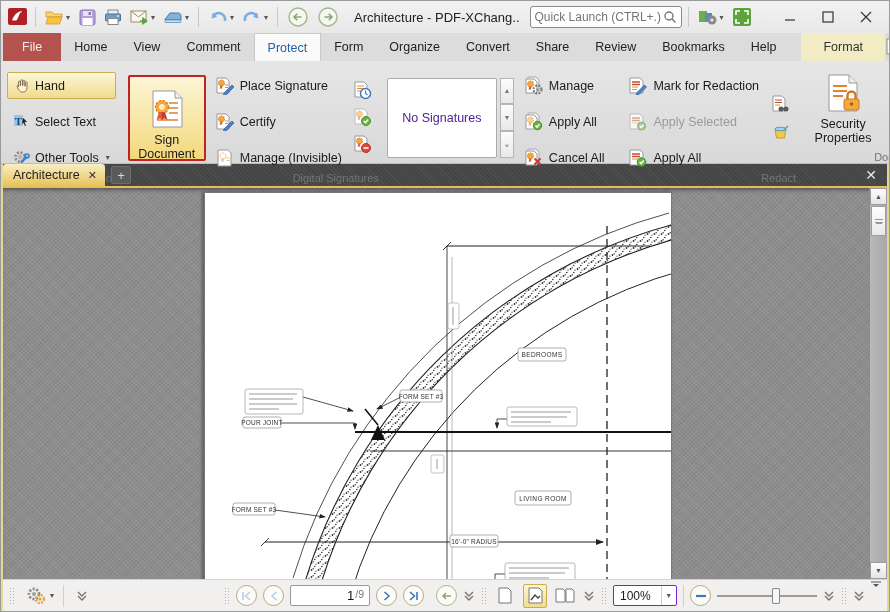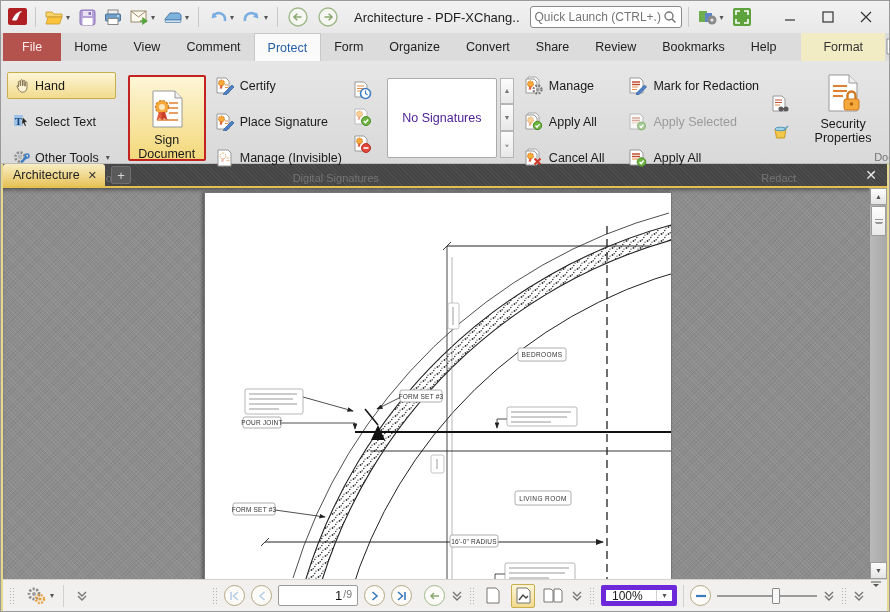--- a/index.html
+++ b/index.html
@@ -94,21 +94,21 @@
     display:flex; align-items:center; padding:0 6px; gap:6px; }
   .handle { width:6px; height:18px;
     background-image:radial-gradient(#b3b3b3 32%, transparent 32%); background-size:3px 3px; }
   .sb-sep { width:1px; height:22px; background:#d0d0d0; }
   .navbtn { width:21px; height:21px; border-radius:50%; border:1.4px solid #b4a783;
     display:flex; align-items:center; justify-content:center; background:#fcfbf7; }
   .pageinput { width:80px; height:21px; border:1px solid #9a9a9a; border-radius:2px; background:#fff;
     display:flex; align-items:center; justify-content:flex-end; padding:0 5px; gap:1px; }
   .pageinput .cur { font-size:13px; color:#111; }
   .pageinput .tot { font-size:10.5px; color:#777; position:relative; top:-2px; }
-  .zoomcombo { width:76px; height:21px; border:5px solid #6d28d9; border-radius:2px; background:#fff;
+  .zoomcombo { width:64px; height:21px; border:1px solid #6d28d9; border-radius:2px; background:#fff;
     display:flex; align-items:center;gap:10px; }
   .zoomcombo .zval { flex:1; padding-left:6px; font-size:12px; }
   .zoomcombo .zdd { width:16px; align-self:stretch; display:flex; align-items:center; justify-content:center;
     border-left:1px solid #d0d0d0; font-size:8px; color:#555; }
   .layoutbtn { width:24px; height:24px; display:flex; align-items:center; justify-content:center;
     border:1px solid transparent; border-radius:2px; }
   .layoutbtn.active { background:linear-gradient(#fdf6d7,#f2db8e); border-color:#c9ae4f; }
   .slider { width:100px; height:20px; position:relative; display:flex; align-items:center; }
   .slider .track { width:100%; height:2px; background:#9a9a9a; }
   .slider .thumb { position:absolute; left:55%; top:2px; width:8px; height:16px; background:#f7f7f7;
@@ -358,33 +358,33 @@
         <div class="rbtn">
           <span class="icon">
             <svg width="20" height="18">
                 <path d="M2 1h9l3 3v12H2z" fill="#fff" stroke="#999"></path>
                 <circle cx="6.5" cy="6" r="3" fill="#f5a93a" stroke="#d07820" stroke-dasharray="1.6 1"></circle>
                 <path d="M5.5 8.5l-1 3.5 1.5-.8 1 .8.3-3.5z" fill="#e05a3a"></path>
                 <path d="M10 8h3M10 10.5h3" stroke="#e08030" stroke-width=".9"></path>
                 <path d="M9 16L17 8l2 2-8 8-3 1z" fill="#4f81c8" stroke="#2f5a94" stroke-width=".7"></path>
               </svg>
           </span>
-          <span>Certify</span>
+          <span>Place Signature</span>
         </div>
         <div class="rbtn">
           <span class="icon">
             <svg width="20" height="18">
                 <path d="M2 1h9l3 3v12H2z" fill="#fff" stroke="#999"></path>
                 <circle cx="6.5" cy="6" r="3" fill="#f5a93a" stroke="#d07820" stroke-dasharray="1.6 1"></circle>
                 <path d="M5.5 8.5l-1 3.5 1.5-.8 1 .8.3-3.5z" fill="#e05a3a"></path>
                 <path d="M10 8h3M10 10.5h3" stroke="#e08030" stroke-width=".9"></path>
                 <path d="M9 16L17 8l2 2-8 8-3 1z" fill="#4f81c8" stroke="#2f5a94" stroke-width=".7"></path>
               </svg>
           </span>
-          <span>Place Signature</span>
+          <span>Certify</span>
         </div>
         <div class="rbtn">
           <span class="icon">
             <svg width="20" height="18">
                 <path d="M3 1h10l3 3v13H3z" fill="#fff" stroke="#999"></path>
                 <circle cx="8" cy="7" r="3" fill="none" stroke="#d8a860" stroke-dasharray="1.6 1"></circle>
                 <path d="M7 9.5l-1 3.5 1.5-.8 1 .8.3-3.5z" fill="#f0b8a8"></path>
                 <path d="M11.5 9h3M11.5 11.5h3" stroke="#e8b888" stroke-width=".9"></path>
               </svg>
           </span>

